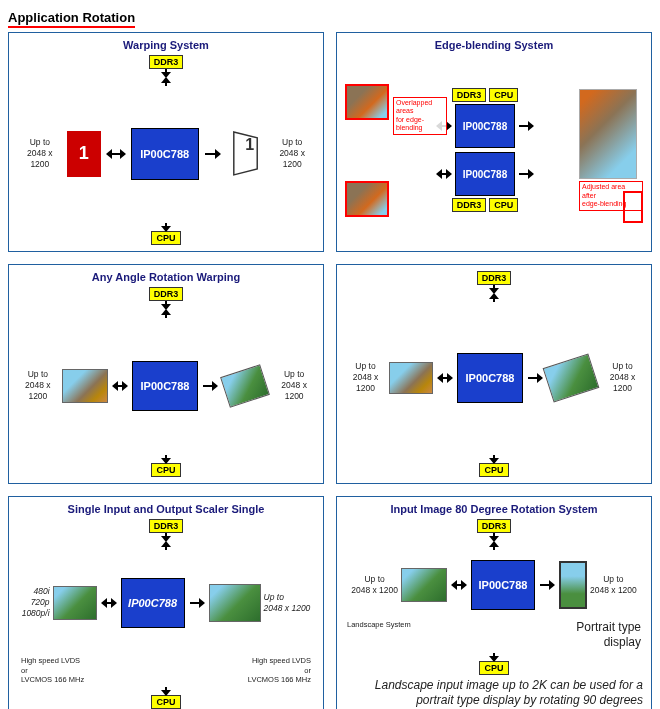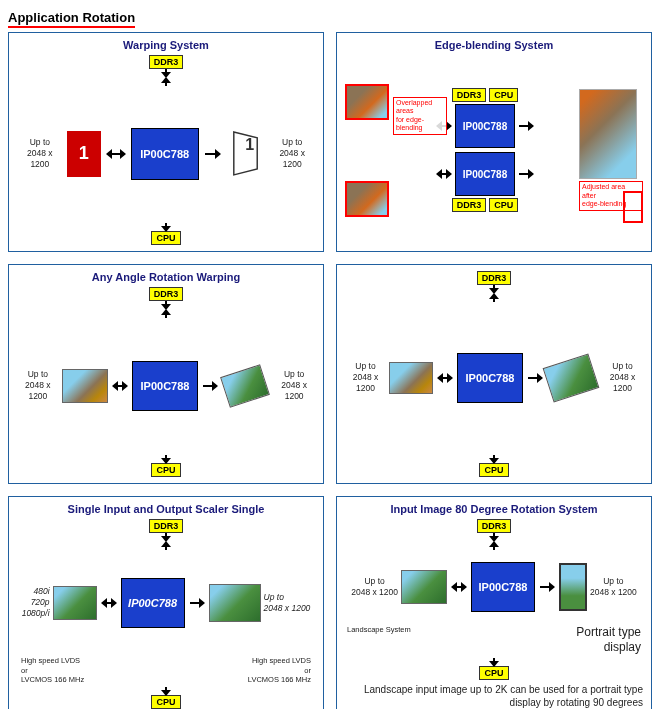--- a/index.html
+++ b/index.html
@@ -446,21 +446,21 @@
 
       <div style="display:flex;flex-direction:row;justify-content:space-between;margin-top:2px;padding:0 2px;">
         <div class="small-text" style="font-size:7.5px;max-width:70px;">Landscape System</div>
         <div class="small-text" style="font-size:12px;max-width:70px;text-align:right;">Portrait type display</div>
       </div>
       <div style="display:flex;flex-direction:column;align-items:center;margin-top:2px;">
         <div class="arrow-down-line" style="height:8px;"></div>
         <div class="cpu-chip">CPU</div>
       </div>
 
-      <div class="small-text" style="font-size:10px;margin-top:3px;text-align:right;line-height:1.3;">Landscape input image up to 2K
+      <div class="small-text" style="font-size:12px;margin-top:3px;text-align:right;line-height:1.3;font-style:italic;">Landscape input image up to 2K
 can be used for a portrait type
 display by rotating 90 degrees</div>
     </div>
   </div>
 
 </div>
 
 
 
 </body></html>

